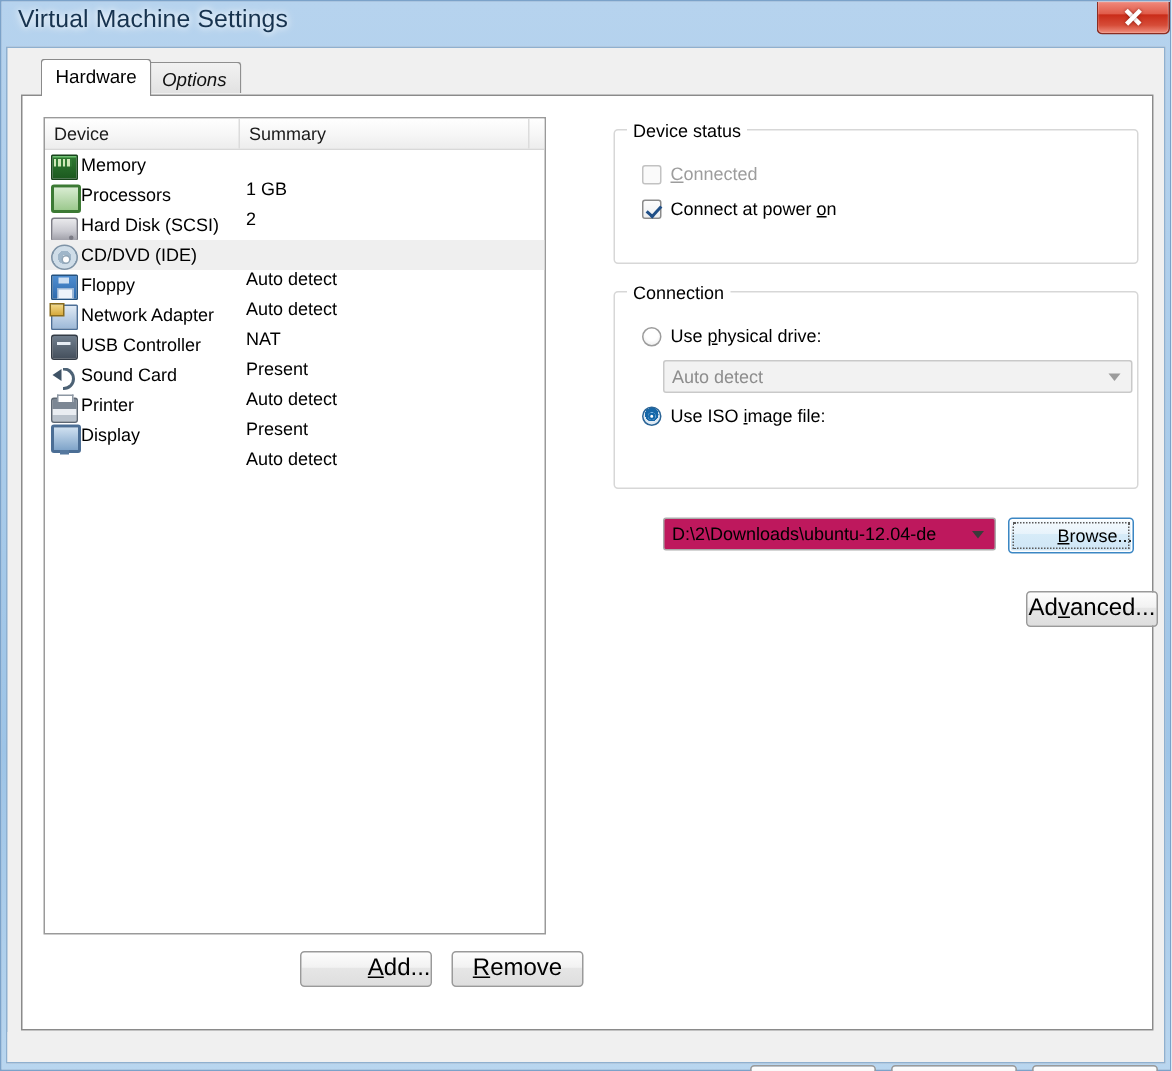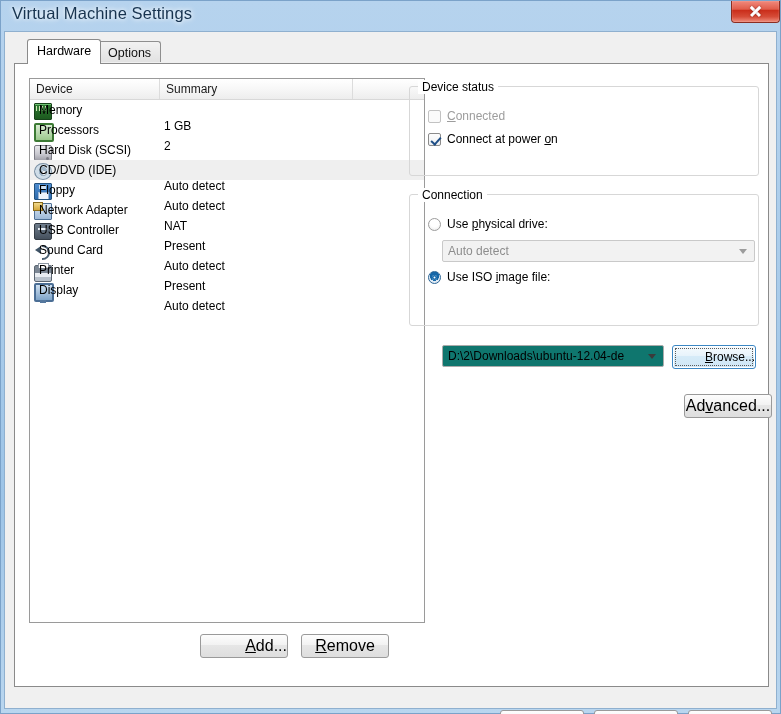--- a/index.html
+++ b/index.html
@@ -111,40 +111,41 @@
     height: 25px;
     border-color: #8a8a8a;
   }
   .tab.inactive {
     left: 71px;
     top: 2px;
     height: 21px;
     background: linear-gradient(to bottom, #f2f2f2, #e2e2e2);
     color: #111;
     z-index: 1;
+    font-style: italic;
   }
 
   
   .tabpage {
     position: absolute;
     left: 9px;
     top: 31px;
     width: 755px;
     height: 624px;
     background: #fff;
     border: 1px solid #8a8a8a;
     box-sizing: border-box;
   }
 
   
   .devlist {
     position: absolute;
     left: 14px;
     top: 14px;
-    width: 396px;
+    width: 335px;
     height: 545px;
     background: #fff;
     border: 1px solid #9a9a9a;
     box-sizing: border-box;
     overflow: hidden;
   }
   .devhead {
     position: relative;
     height: 20px;
     background: linear-gradient(to bottom, #ffffff 0%, #f7f7f7 50%, #ededed 100%);
@@ -172,21 +173,21 @@
     cursor: default;
     white-space: nowrap;
   }
   .devrow.selected { background: #efefef; }
   .devrow .dname {
     position: absolute;
     left: 4px; top: 0;
     height: 20px;
     line-height: 20px;
     font-size: 12px;
-    padding-left: 5px;
+    padding-left: 20px;
     white-space: nowrap;
   }
   .devrow .dsum {
     position: absolute;
     left: 134px; top: 16px;
     height: 20px;
     line-height: 20px;
     font-size: 12px;
     white-space: nowrap;
   }
@@ -390,21 +391,21 @@
     font-size: 12px;
     line-height: 15px;
   }
 
   
   .combo {
     position: absolute;
     box-sizing: border-box;
     border: 1px solid #ababab;
     border-radius: 2px;
-    background: #0f766e;
+    background: #be185d;
     height: 22px;
   }
   .combo .ctext {
     position: absolute;
     left: 5px; top: 0;
     height: 20px;
     line-height: 20px;
     font-size: 12px;
     overflow: hidden;
     white-space: nowrap;

